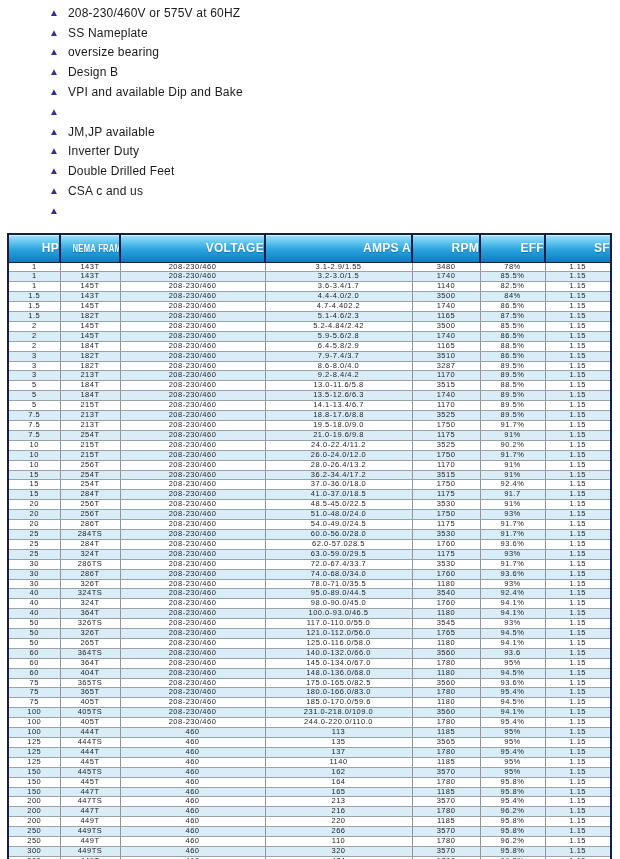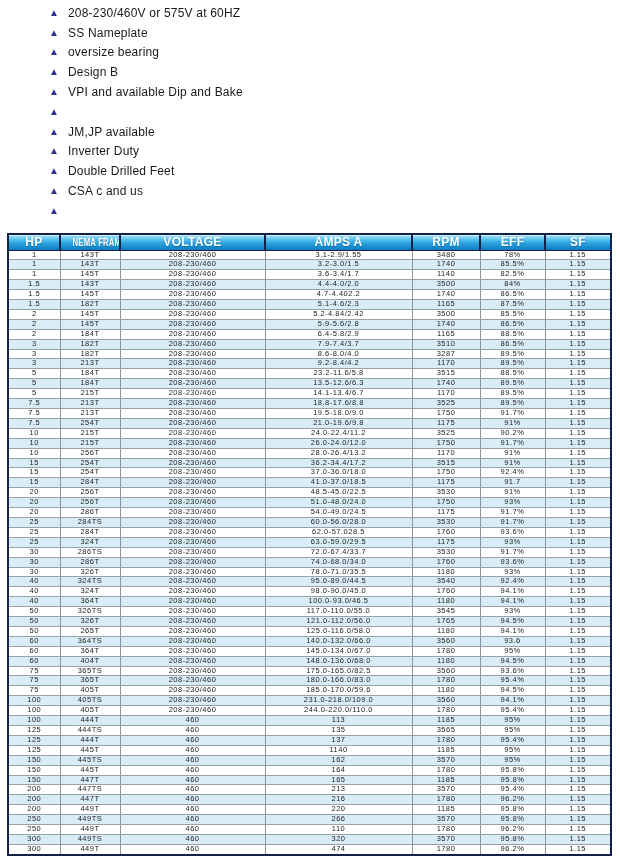--- a/index.html
+++ b/index.html
@@ -31,28 +31,28 @@
   }
 
   
   .spec-table {
     position: absolute; top: 233px; left: 7px;
     width: 605px;
     border-collapse: collapse; table-layout: fixed;
     border: 2px solid #13204a;
   }
   .spec-table thead th {
-    height: 16px; padding: 0;
+    height: 28px; padding: 0;
     background: linear-gradient(to bottom, #a9e2f8 0%, #5ec4ee 28%, #2aa3de 55%, #1487c9 88%, #0d7cbd 100%);
     box-shadow: inset 0 1px 0 rgba(255,255,255,0.55);
     border: 2px solid #13204a; border-top-width: 1px; border-bottom-width: 1px;
     color: #ffffff; font-weight: bold; font-size: 12px;
     letter-spacing: 0.3px;
     text-shadow: 0 1px 1px rgba(0,60,110,0.45);
-    overflow: hidden; white-space: nowrap; text-align: center;
+    overflow: hidden; white-space: nowrap; text-align: right;
   }
   .spec-table thead th .condensed {
     display: inline-block;
     transform: scaleX(0.70);
     transform-origin: center;
     font-size: 11px;
   }
   .spec-table tbody td {
     height: 8.9px; line-height: 8.9px; padding: 0;
     font-size: 7.5px; letter-spacing: 0.5px;
@@ -242,21 +242,21 @@
           <td>208-230/460</td>
           <td>9.2-8.4/4.2</td>
           <td>1170</td>
           <td>89.5%</td>
           <td>1.15</td>
         </tr>
         <tr>
           <td>5</td>
           <td>184T</td>
           <td>208-230/460</td>
-          <td>23.2-11.6/5.8</td>
+          <td>13.0-11.6/5.8</td>
           <td>3515</td>
           <td>88.5%</td>
           <td>1.15</td>
         </tr>
         <tr>
           <td>5</td>
           <td>184T</td>
           <td>208-230/460</td>
           <td>13.5-12.6/6.3</td>
           <td>1740</td>

